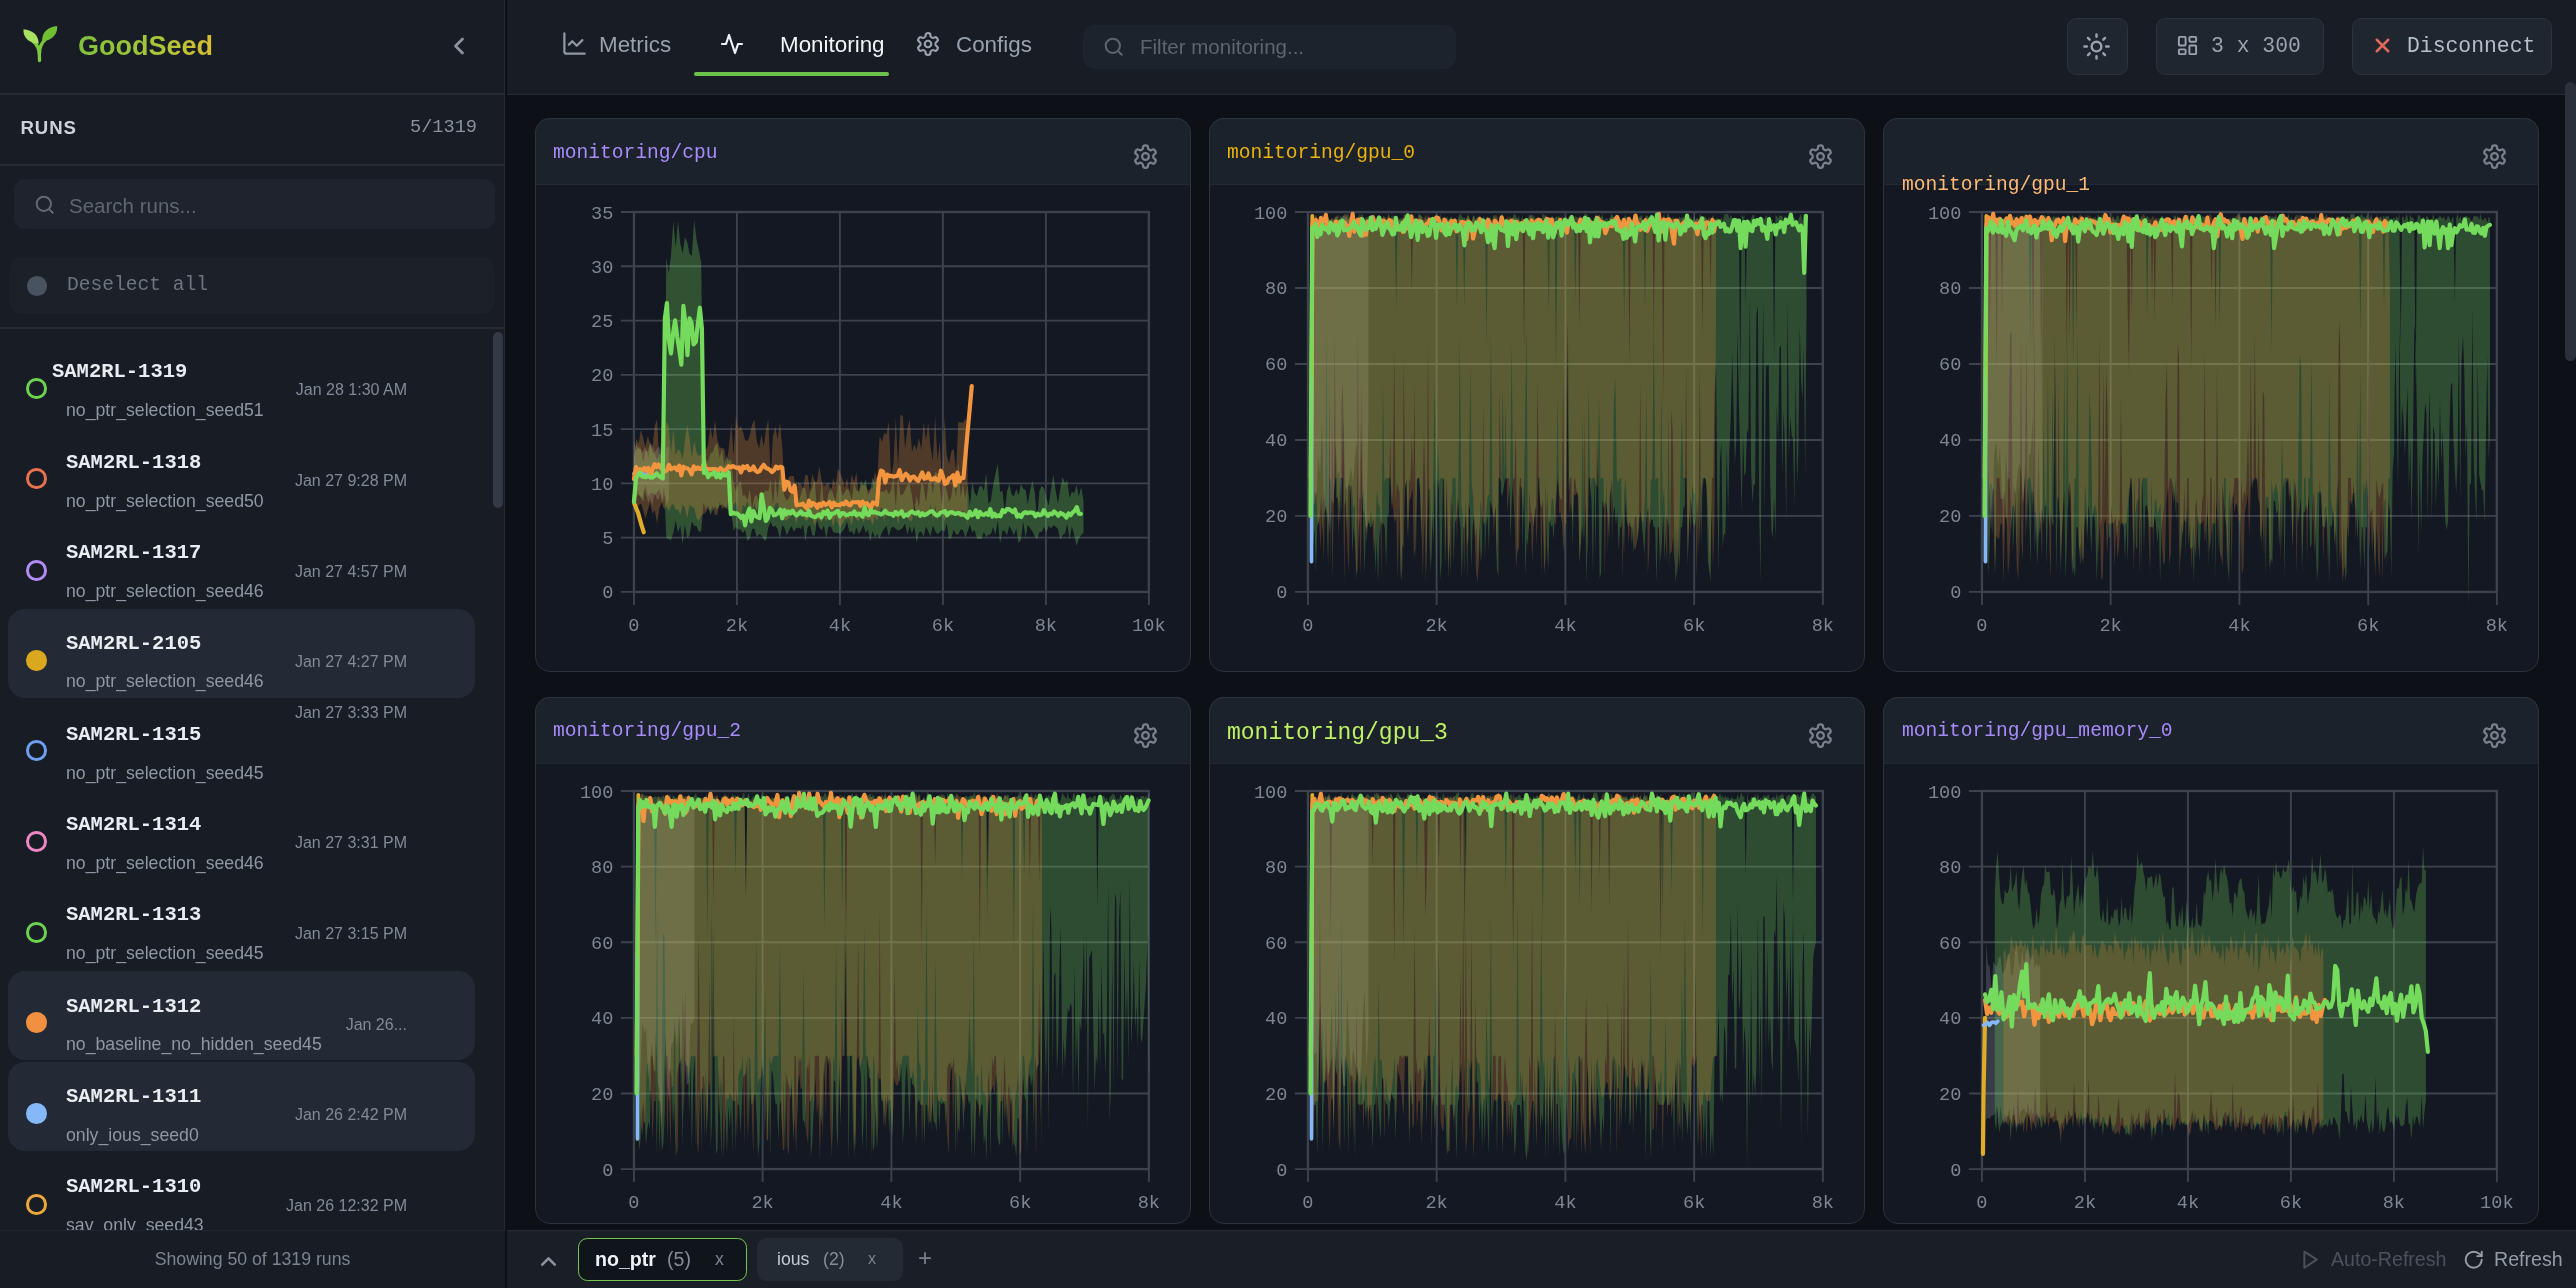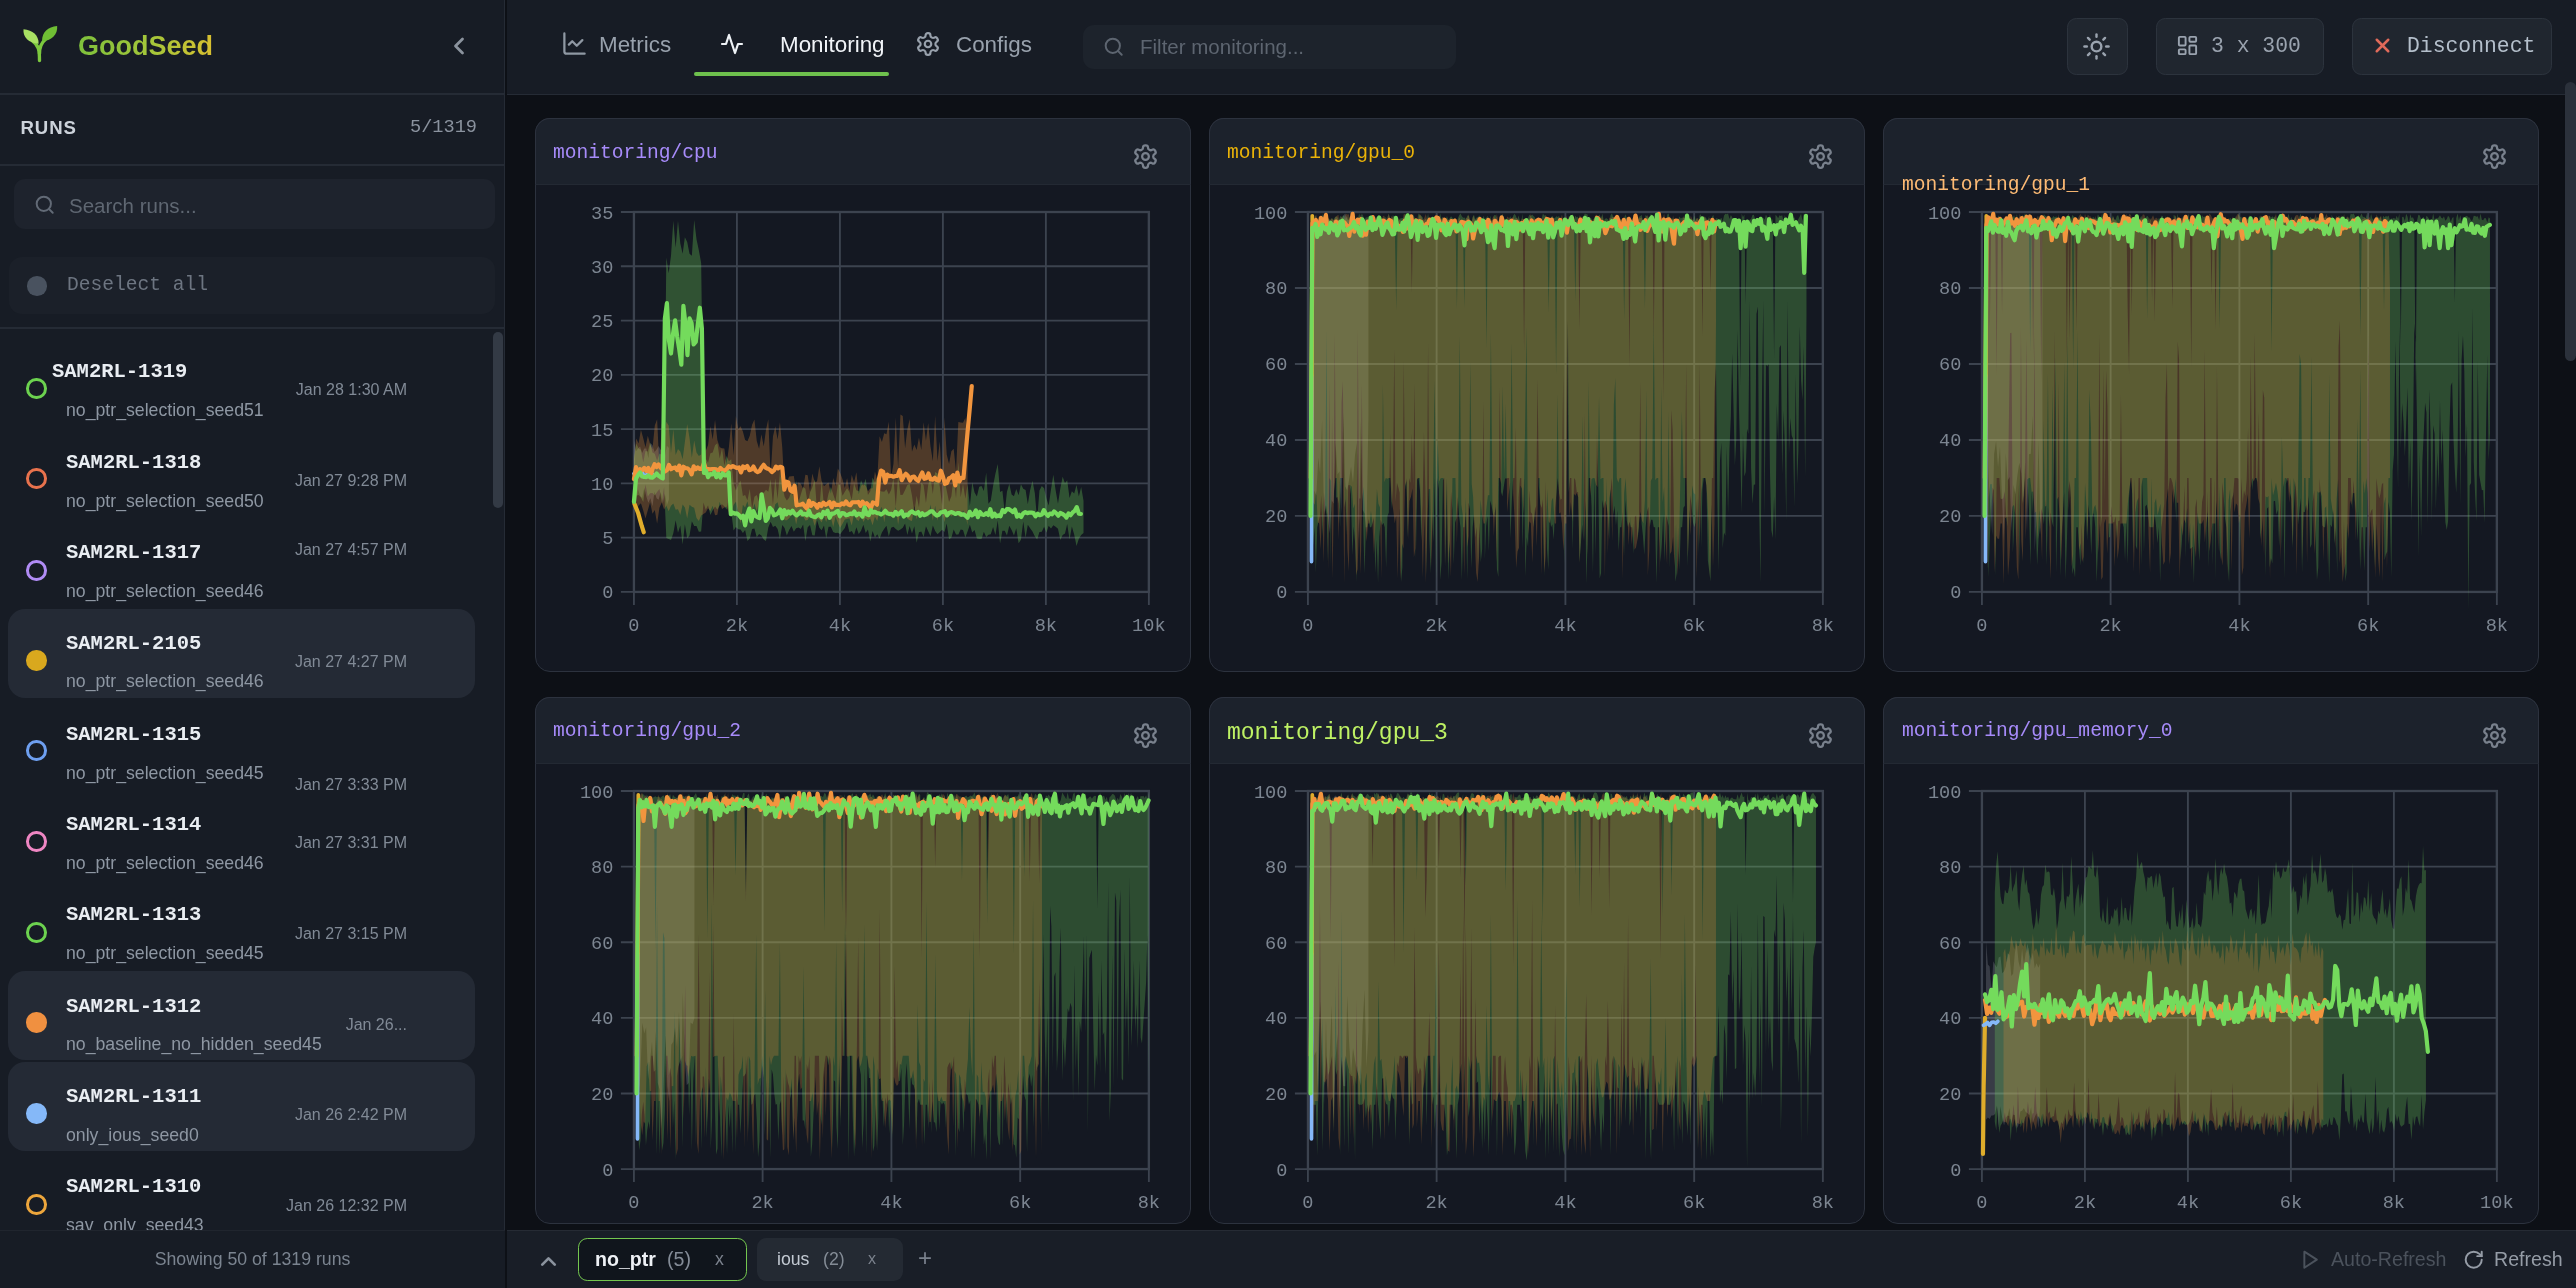--- a/index.html
+++ b/index.html
@@ -28,30 +28,30 @@
 <div style="position:absolute;left:26px;top:378px;width:20.5px;height:20.5px;border-radius:50%;border:3.3px solid #6cd24f"></div>
 <div style="position:absolute;left:52px;top:360px;font-size:20.5px;color:#e9edf2;font-family:'Liberation Mono',monospace;font-weight:700;white-space:nowrap;line-height:1.149;">SAM2RL-1319</div>
 <div style="position:absolute;right:2169px;top:381px;font-size:16px;color:#818a96;font-family:'Liberation Sans',sans-serif;font-weight:400;white-space:nowrap;line-height:1.149;">Jan 28 1:30 AM</div>
 <div style="position:absolute;left:66px;top:400px;font-size:17.7px;color:#8e97a3;font-family:'Liberation Sans',sans-serif;font-weight:400;white-space:nowrap;line-height:1.149;">no_ptr_selection_seed51</div>
 <div style="position:absolute;left:26px;top:468px;width:20.5px;height:20.5px;border-radius:50%;border:3.3px solid #e8724d"></div>
 <div style="position:absolute;left:66px;top:451px;font-size:20.5px;color:#e9edf2;font-family:'Liberation Mono',monospace;font-weight:700;white-space:nowrap;line-height:1.149;">SAM2RL-1318</div>
 <div style="position:absolute;right:2169px;top:472px;font-size:16px;color:#818a96;font-family:'Liberation Sans',sans-serif;font-weight:400;white-space:nowrap;line-height:1.149;">Jan 27 9:28 PM</div>
 <div style="position:absolute;left:66px;top:491px;font-size:17.7px;color:#8e97a3;font-family:'Liberation Sans',sans-serif;font-weight:400;white-space:nowrap;line-height:1.149;">no_ptr_selection_seed50</div>
 <div style="position:absolute;left:26px;top:560px;width:20.5px;height:20.5px;border-radius:50%;border:3.3px solid #b18cf5"></div>
 <div style="position:absolute;left:66px;top:541px;font-size:20.5px;color:#e9edf2;font-family:'Liberation Mono',monospace;font-weight:700;white-space:nowrap;line-height:1.149;">SAM2RL-1317</div>
-<div style="position:absolute;right:2169px;top:541px;font-size:16px;color:#818a96;font-family:'Liberation Sans',sans-serif;font-weight:400;white-space:nowrap;line-height:1.149;">Jan 27 4:57 PM</div>
+<div style="position:absolute;right:2169px;top:563px;font-size:16px;color:#818a96;font-family:'Liberation Sans',sans-serif;font-weight:400;white-space:nowrap;line-height:1.149;">Jan 27 4:57 PM</div>
 <div style="position:absolute;left:66px;top:581px;font-size:17.7px;color:#8e97a3;font-family:'Liberation Sans',sans-serif;font-weight:400;white-space:nowrap;line-height:1.149;">no_ptr_selection_seed46</div>
 <div style="position:absolute;left:8.4px;top:609px;width:467px;height:89px;background:#242a35;border-radius:17px"></div>
 <div style="position:absolute;left:26px;top:650px;width:20.5px;height:20.5px;border-radius:50%;background:#d9a81e"></div>
 <div style="position:absolute;left:66px;top:632px;font-size:20.5px;color:#e9edf2;font-family:'Liberation Mono',monospace;font-weight:700;white-space:nowrap;line-height:1.149;">SAM2RL-2105</div>
 <div style="position:absolute;right:2169px;top:653px;font-size:16px;color:#818a96;font-family:'Liberation Sans',sans-serif;font-weight:400;white-space:nowrap;line-height:1.149;">Jan 27 4:27 PM</div>
 <div style="position:absolute;left:66px;top:671px;font-size:17.7px;color:#8e97a3;font-family:'Liberation Sans',sans-serif;font-weight:400;white-space:nowrap;line-height:1.149;">no_ptr_selection_seed46</div>
 <div style="position:absolute;left:26px;top:740px;width:20.5px;height:20.5px;border-radius:50%;border:3.3px solid #6e9ff0"></div>
 <div style="position:absolute;left:66px;top:723px;font-size:20.5px;color:#e9edf2;font-family:'Liberation Mono',monospace;font-weight:700;white-space:nowrap;line-height:1.149;">SAM2RL-1315</div>
-<div style="position:absolute;right:2169px;top:776px;font-size:16px;color:#818a96;font-family:'Liberation Sans',sans-serif;font-weight:400;white-space:nowrap;line-height:1.149;">Jan 27 3:33 PM</div>
+<div style="position:absolute;right:2169px;top:704px;font-size:16px;color:#818a96;font-family:'Liberation Sans',sans-serif;font-weight:400;white-space:nowrap;line-height:1.149;">Jan 27 3:33 PM</div>
 <div style="position:absolute;left:66px;top:763px;font-size:17.7px;color:#8e97a3;font-family:'Liberation Sans',sans-serif;font-weight:400;white-space:nowrap;line-height:1.149;">no_ptr_selection_seed45</div>
 <div style="position:absolute;left:26px;top:831px;width:20.5px;height:20.5px;border-radius:50%;border:3.3px solid #ef86c3"></div>
 <div style="position:absolute;left:66px;top:813px;font-size:20.5px;color:#e9edf2;font-family:'Liberation Mono',monospace;font-weight:700;white-space:nowrap;line-height:1.149;">SAM2RL-1314</div>
 <div style="position:absolute;right:2169px;top:834px;font-size:16px;color:#818a96;font-family:'Liberation Sans',sans-serif;font-weight:400;white-space:nowrap;line-height:1.149;">Jan 27 3:31 PM</div>
 <div style="position:absolute;left:66px;top:853px;font-size:17.7px;color:#8e97a3;font-family:'Liberation Sans',sans-serif;font-weight:400;white-space:nowrap;line-height:1.149;">no_ptr_selection_seed46</div>
 <div style="position:absolute;left:26px;top:922px;width:20.5px;height:20.5px;border-radius:50%;border:3.3px solid #6cd24f"></div>
 <div style="position:absolute;left:66px;top:903px;font-size:20.5px;color:#e9edf2;font-family:'Liberation Mono',monospace;font-weight:700;white-space:nowrap;line-height:1.149;">SAM2RL-1313</div>
 <div style="position:absolute;right:2169px;top:925px;font-size:16px;color:#818a96;font-family:'Liberation Sans',sans-serif;font-weight:400;white-space:nowrap;line-height:1.149;">Jan 27 3:15 PM</div>
 <div style="position:absolute;left:66px;top:943px;font-size:17.7px;color:#8e97a3;font-family:'Liberation Sans',sans-serif;font-weight:400;white-space:nowrap;line-height:1.149;">no_ptr_selection_seed45</div>
 <div style="position:absolute;left:8.4px;top:971px;width:467px;height:89px;background:#242a35;border-radius:17px"></div>

